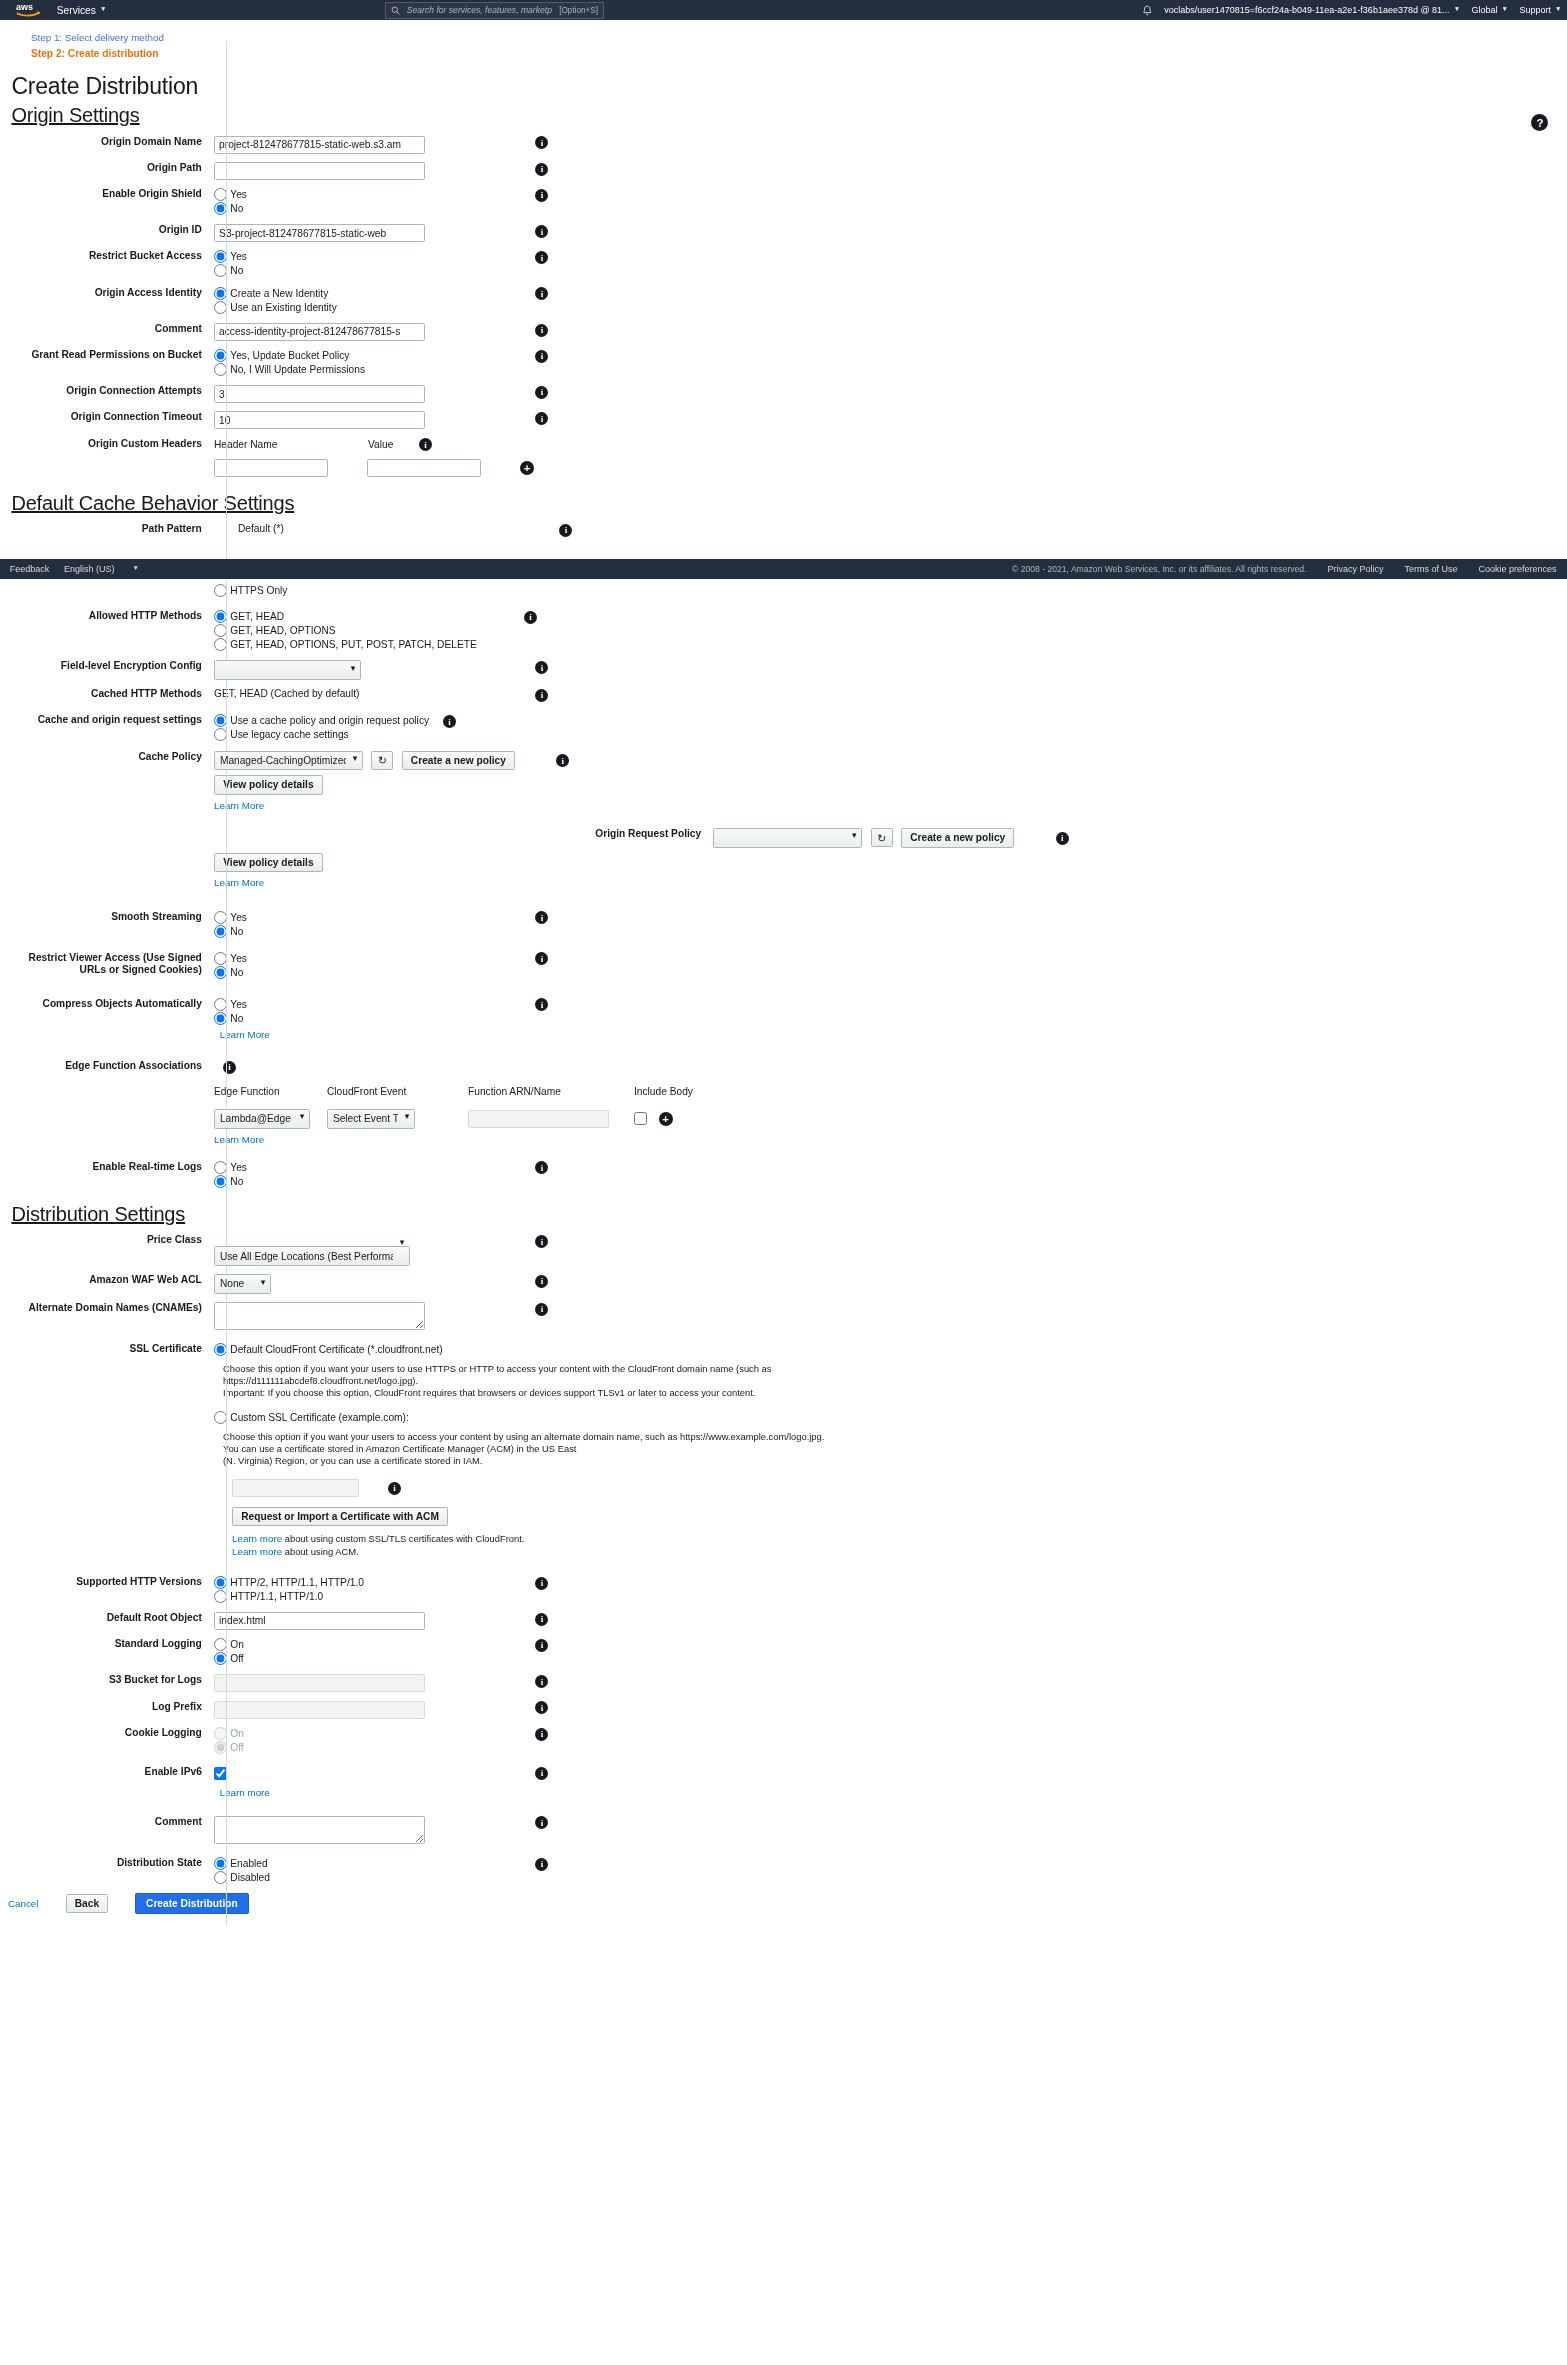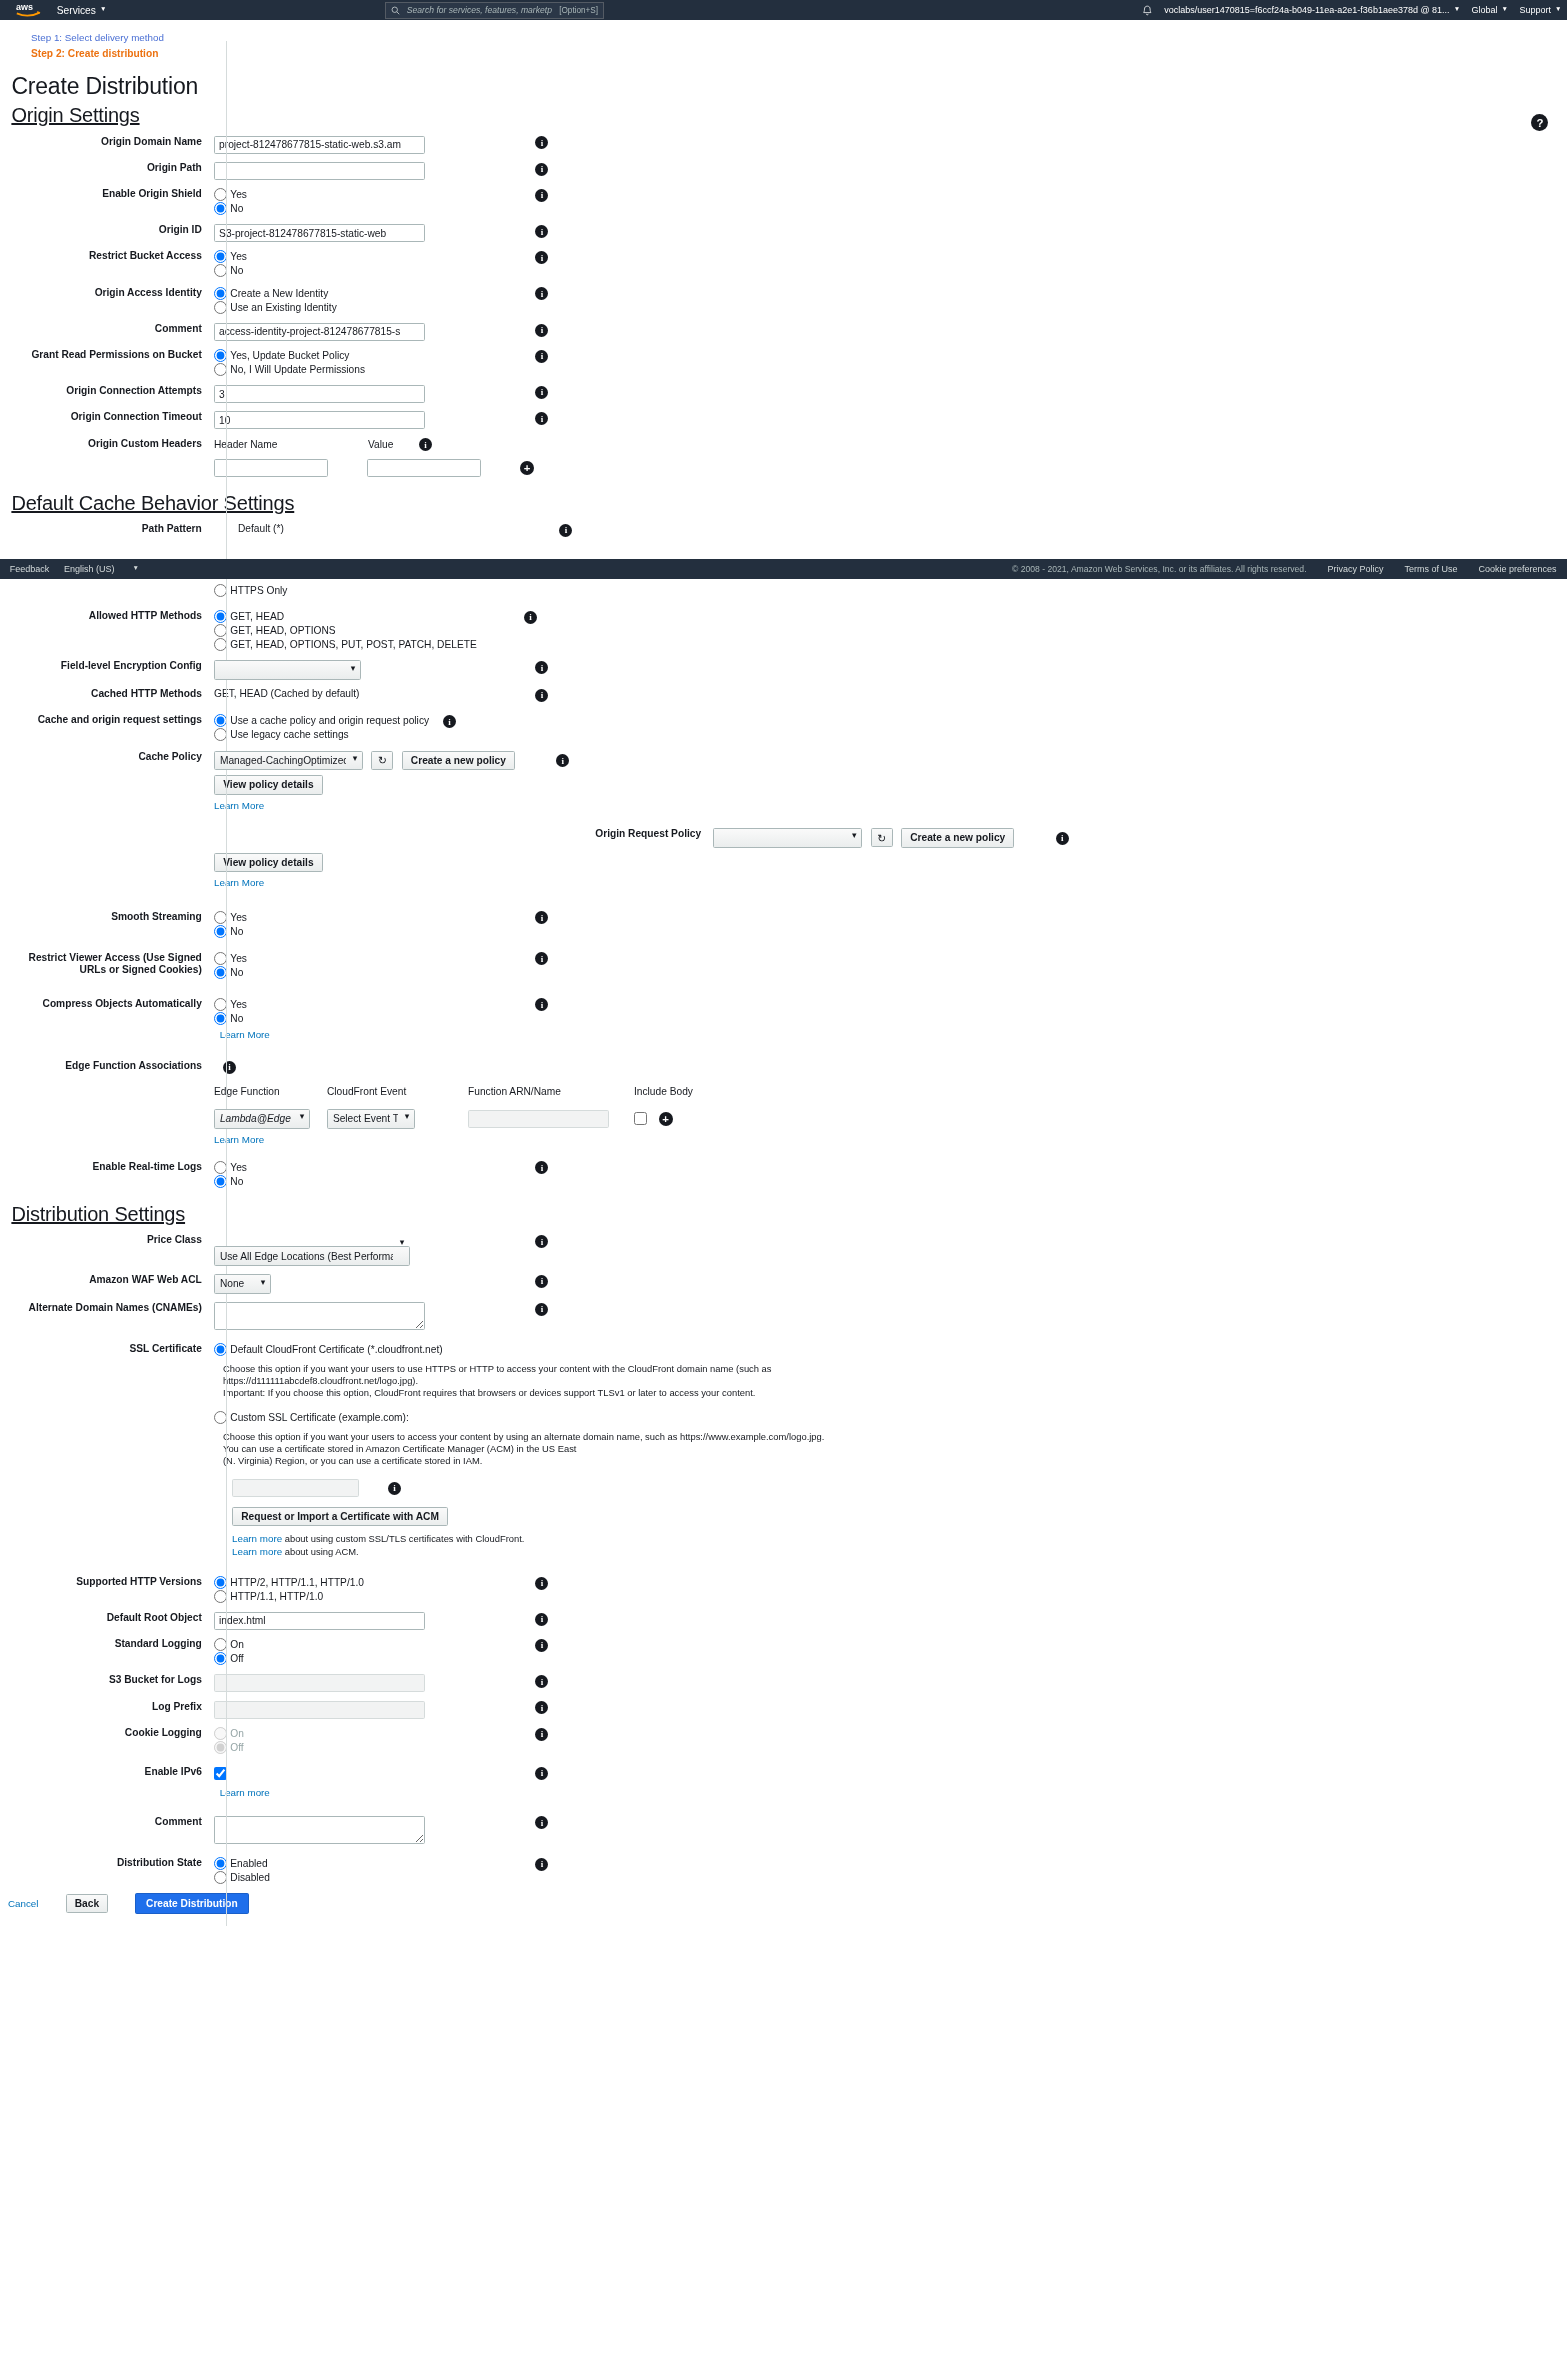--- a/index.html
+++ b/index.html
@@ -514,21 +514,21 @@
     <div style="display:flex; align-items:center;">
       <div class="hdr-lbl" style="width:113px;">Edge Function</div>
       <div class="hdr-lbl" style="width:141px;">CloudFront Event</div>
       <div class="hdr-lbl" style="width:166px;">Function ARN/Name</div>
       <div class="hdr-lbl">Include Body</div>
     </div>
   </div>
   <div class="row" style="margin-top:4.9px;">
     <div class="lbl"></div>
     <div style="display:flex; align-items:center;">
-      <div style="width:113px;"><div class="selwrap"><select class="sel" style="width:96px;font-style:italic;"><option>Lambda@Edge</option></select></div></div>
+      <div style="width:113px;"><div class="selwrap"><select class="sel" style="width:96px;"><option>Lambda@Edge</option></select></div></div>
       <div style="width:141px;"><div class="selwrap"><select class="sel" style="width:88px;"><option>Select Event Type</option></select></div></div>
       <div style="width:166px;"><input class="txt disabled" style="width: 141px;" value=""></div>
       <div style="width:24.5px; display:flex; align-items:center;">
           <input type="checkbox" style="">
         </div>
       <div class="plus">+</div>
     </div>
   </div>
   <div class="row" style="margin-top:4.1px;">
     <div class="lbl"></div>

